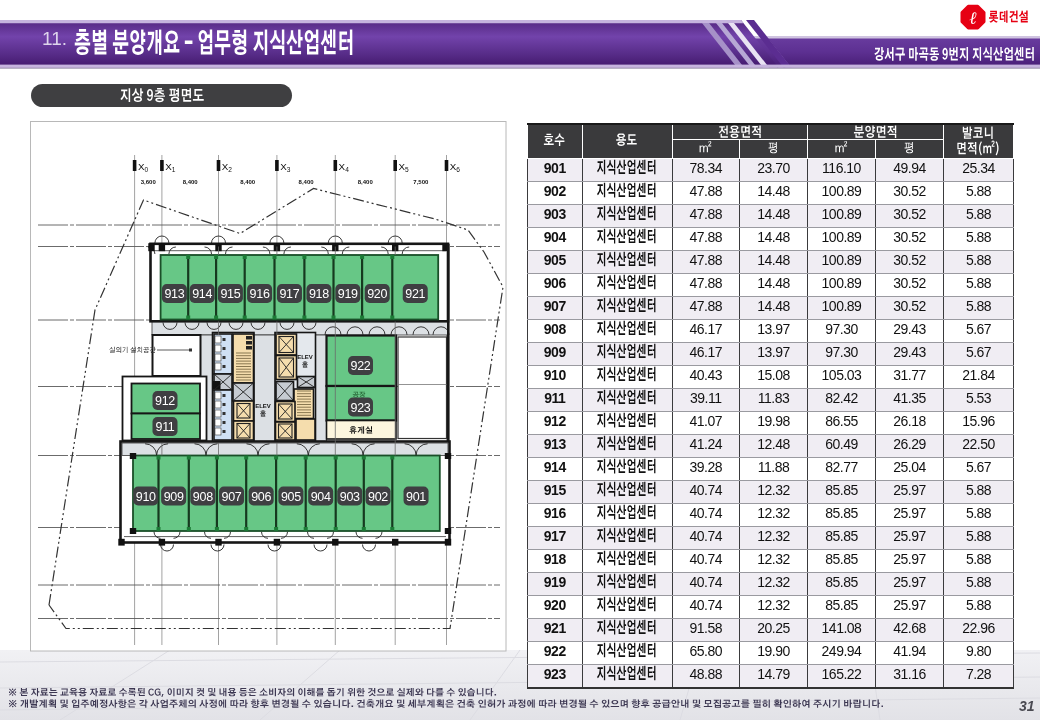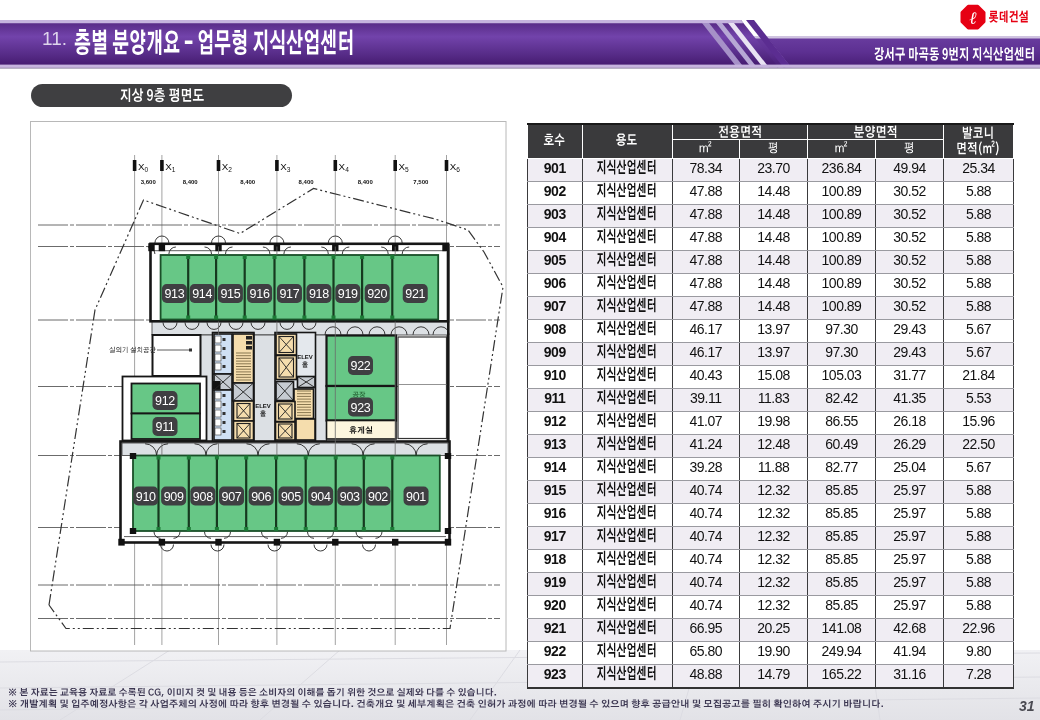--- a/index.html
+++ b/index.html
@@ -542,21 +542,21 @@
           <th class="h2"></th>
           <th class="h2"></th>
           <th class="h2"></th>
           <th class="h2"></th>
         </tr>
 <tr class="odd" style="height:23px">
           <td class="no">901</td>
           <td></td>
           <td>78.34</td>
           <td>23.70</td>
-          <td>236.84</td>
+          <td>116.10</td>
           <td>49.94</td>
           <td>25.34</td>
         </tr>
 <tr class="even" style="height:23px">
           <td class="no">902</td>
           <td></td>
           <td>47.88</td>
           <td>14.48</td>
           <td>100.89</td>
           <td>30.52</td>
@@ -720,21 +720,21 @@
           <td></td>
           <td>40.74</td>
           <td>12.32</td>
           <td>85.85</td>
           <td>25.97</td>
           <td>5.88</td>
         </tr>
 <tr class="odd" style="height:23px">
           <td class="no">921</td>
           <td></td>
-          <td>66.95</td>
+          <td>91.58</td>
           <td>20.25</td>
           <td>141.08</td>
           <td>42.68</td>
           <td>22.96</td>
         </tr>
 <tr class="even" style="height:23px">
           <td class="no">922</td>
           <td></td>
           <td>65.80</td>
           <td>19.90</td>

